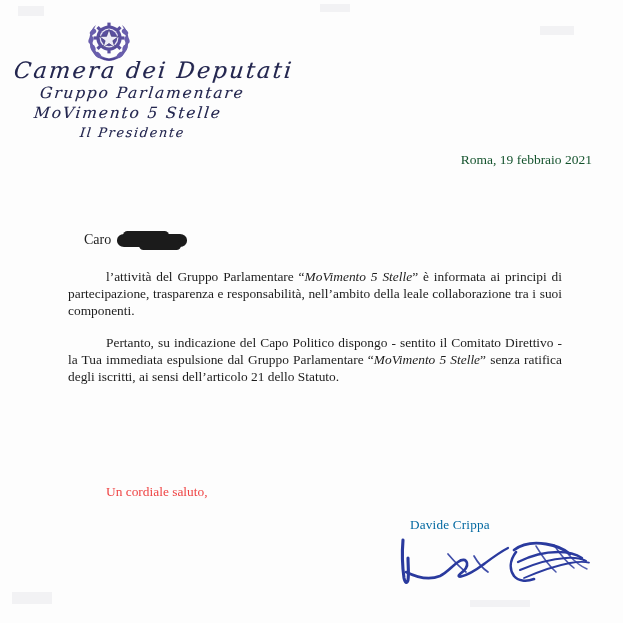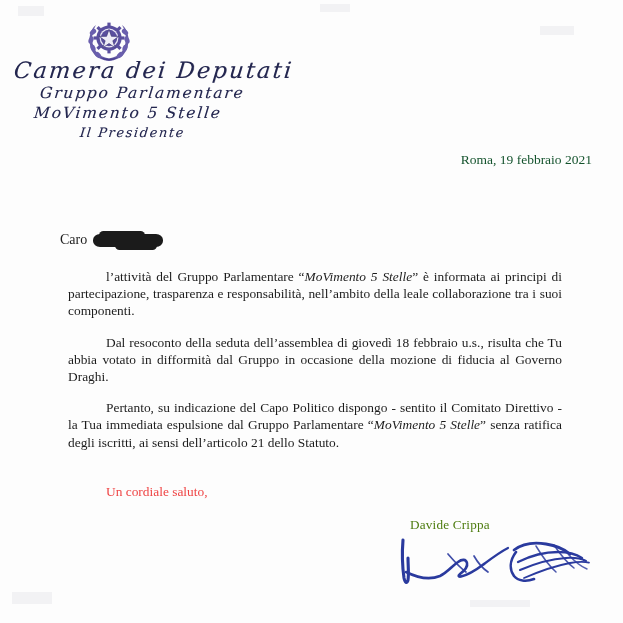--- a/index.html
+++ b/index.html
@@ -65,21 +65,21 @@
     width: 592px;
     text-align: right;
     font-size: 13.5px;
     color: #14532d;
     font-family: "Liberation Serif", serif;
   }
 
   
   #salutation {
     position: absolute;
-    left: 60px;
+    left: 84px;
     top: 230px;
     height: 20px;
   }
   #salutation-text {
     font-size: 14px;
     color: #1d1d1d;
     vertical-align: middle;
   }
   #redaction-bar {
     display: inline-block;
@@ -144,21 +144,21 @@
 
   
   #signature-block {
     position: absolute;
     left: 398px;
     top: 517px;
     width: 200px;
   }
   #signer-name {
     font-size: 13.2px;
-    color: #4d7c0f;
+    color: #0369a1;
     text-align: left;
     padding-left: 12px;
     letter-spacing: 0.2px;
   }
   #signature-mark {
     margin-top: -1px;
     margin-left: -2px;
   }
 
   
@@ -225,21 +225,20 @@
   </div>
 
   <div id="date-line">Roma, 19 febbraio 2021</div>
 
   <div id="salutation">
     <span id="salutation-text">Caro</span><span id="redaction-bar"></span>
   </div>
 
   <div id="body-copy">
     <p class="para"><span>l’attività del Gruppo Parlamentare “</span><span class="it">MoVimento 5 Stelle</span><span>” è informata ai principi di partecipazione, trasparenza e responsabilità, nell’ambito della leale collaborazione tra i suoi componenti.</span></p>
-    <p class="para"><span>Dal resoconto della seduta dell’assemblea di giovedì 18 febbraio u.s., risulta che Tu abbia votato in difformità dal Gruppo in occasione della mozione di fiducia al Governo Draghi.</span></p>
     <p class="para"><span>Pertanto, su indicazione del Capo Politico dispongo - sentito il Comitato Direttivo - la Tua immediata espulsione dal Gruppo Parlamentare “</span><span class="it">MoVimento 5 Stelle</span><span>” senza ratifica degli iscritti, ai sensi dell’articolo 21 dello Statuto.</span></p>
   </div>
 
   <div id="closing">Un cordiale saluto,</div>
 
   <div id="signature-block">
     <div id="signer-name">Davide Crippa</div>
     <div id="signature-mark">
       <svg width="196" height="56" viewBox="0 0 196 56" aria-hidden="true">
         <g id="sig-ink" fill="none" stroke="#2a3a9e" stroke-linecap="round" stroke-linejoin="round">

